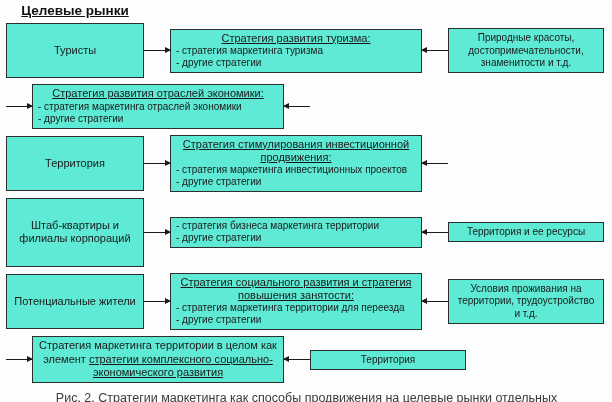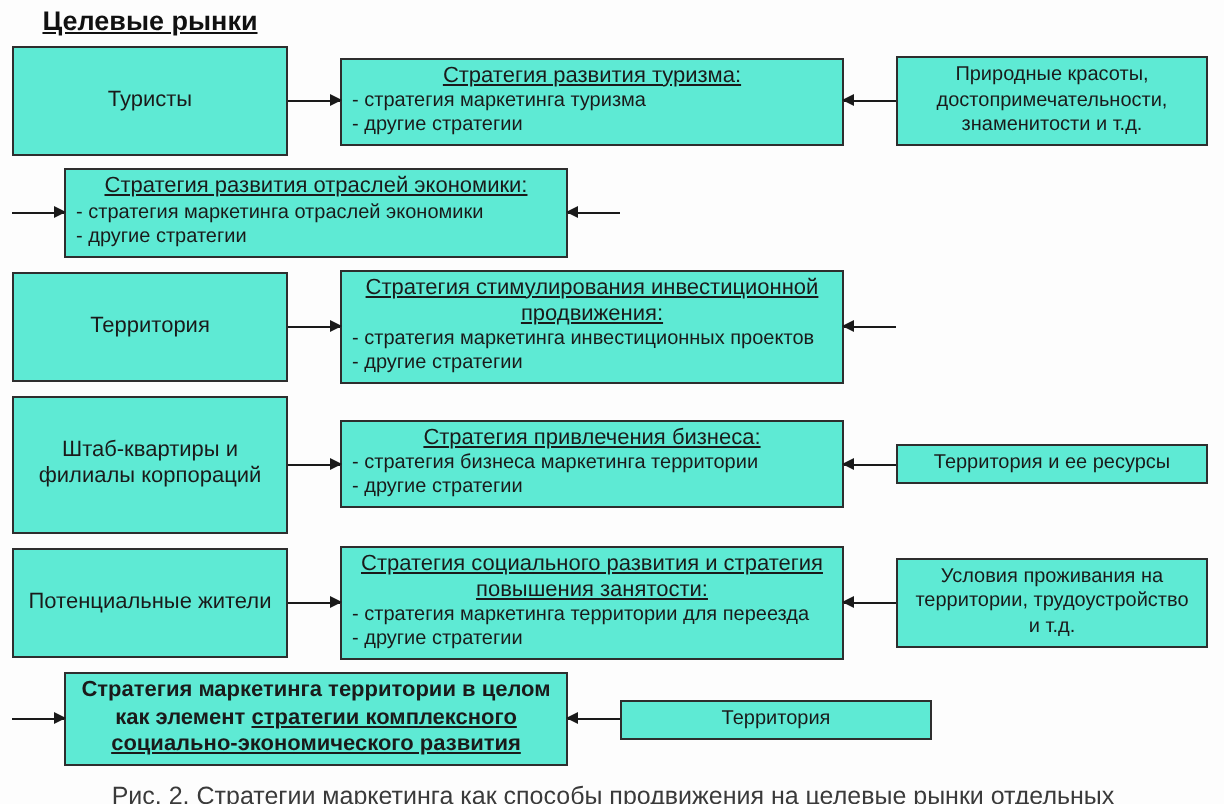--- a/index.html
+++ b/index.html
@@ -57,21 +57,20 @@
   }
   .sitem {
     font-size: 10px;
     line-height: 1.2;
     text-align: left;
   }
   .mid6 {
     font-size: 11px;
     line-height: 1.22;
     text-align: center;
-    font-weight: bold;
   }
   .u { text-decoration: underline; }
   .box.right {
     flex: 0 0 156px;
     padding: 3px 5px;
     font-size: 10px;
     line-height: 1.22;
     text-align: center;
   }
 
@@ -152,21 +151,20 @@
         <div class="sitem">- стратегия маркетинга инвестиционных проектов</div>
         <div class="sitem">- другие стратегии</div>
       </div>
       <div class="conn arrow-left"></div>
     </div>
 
     <div class="row">
       <div class="box left">Штаб-квартиры и филиалы корпораций</div>
       <div class="conn arrow-right"></div>
       <div class="box mid">
-        <div class="stitle">Стратегия привлечения бизнеса:</div>
         <div class="sitem">- стратегия бизнеса маркетинга территории</div>
         <div class="sitem">- другие стратегии</div>
       </div>
       <div class="conn arrow-left"></div>
       <div class="box right">Территория и ее ресурсы</div>
     </div>
 
     <div class="row">
       <div class="box left">Потенциальные жители</div>
       <div class="conn arrow-right"></div>

